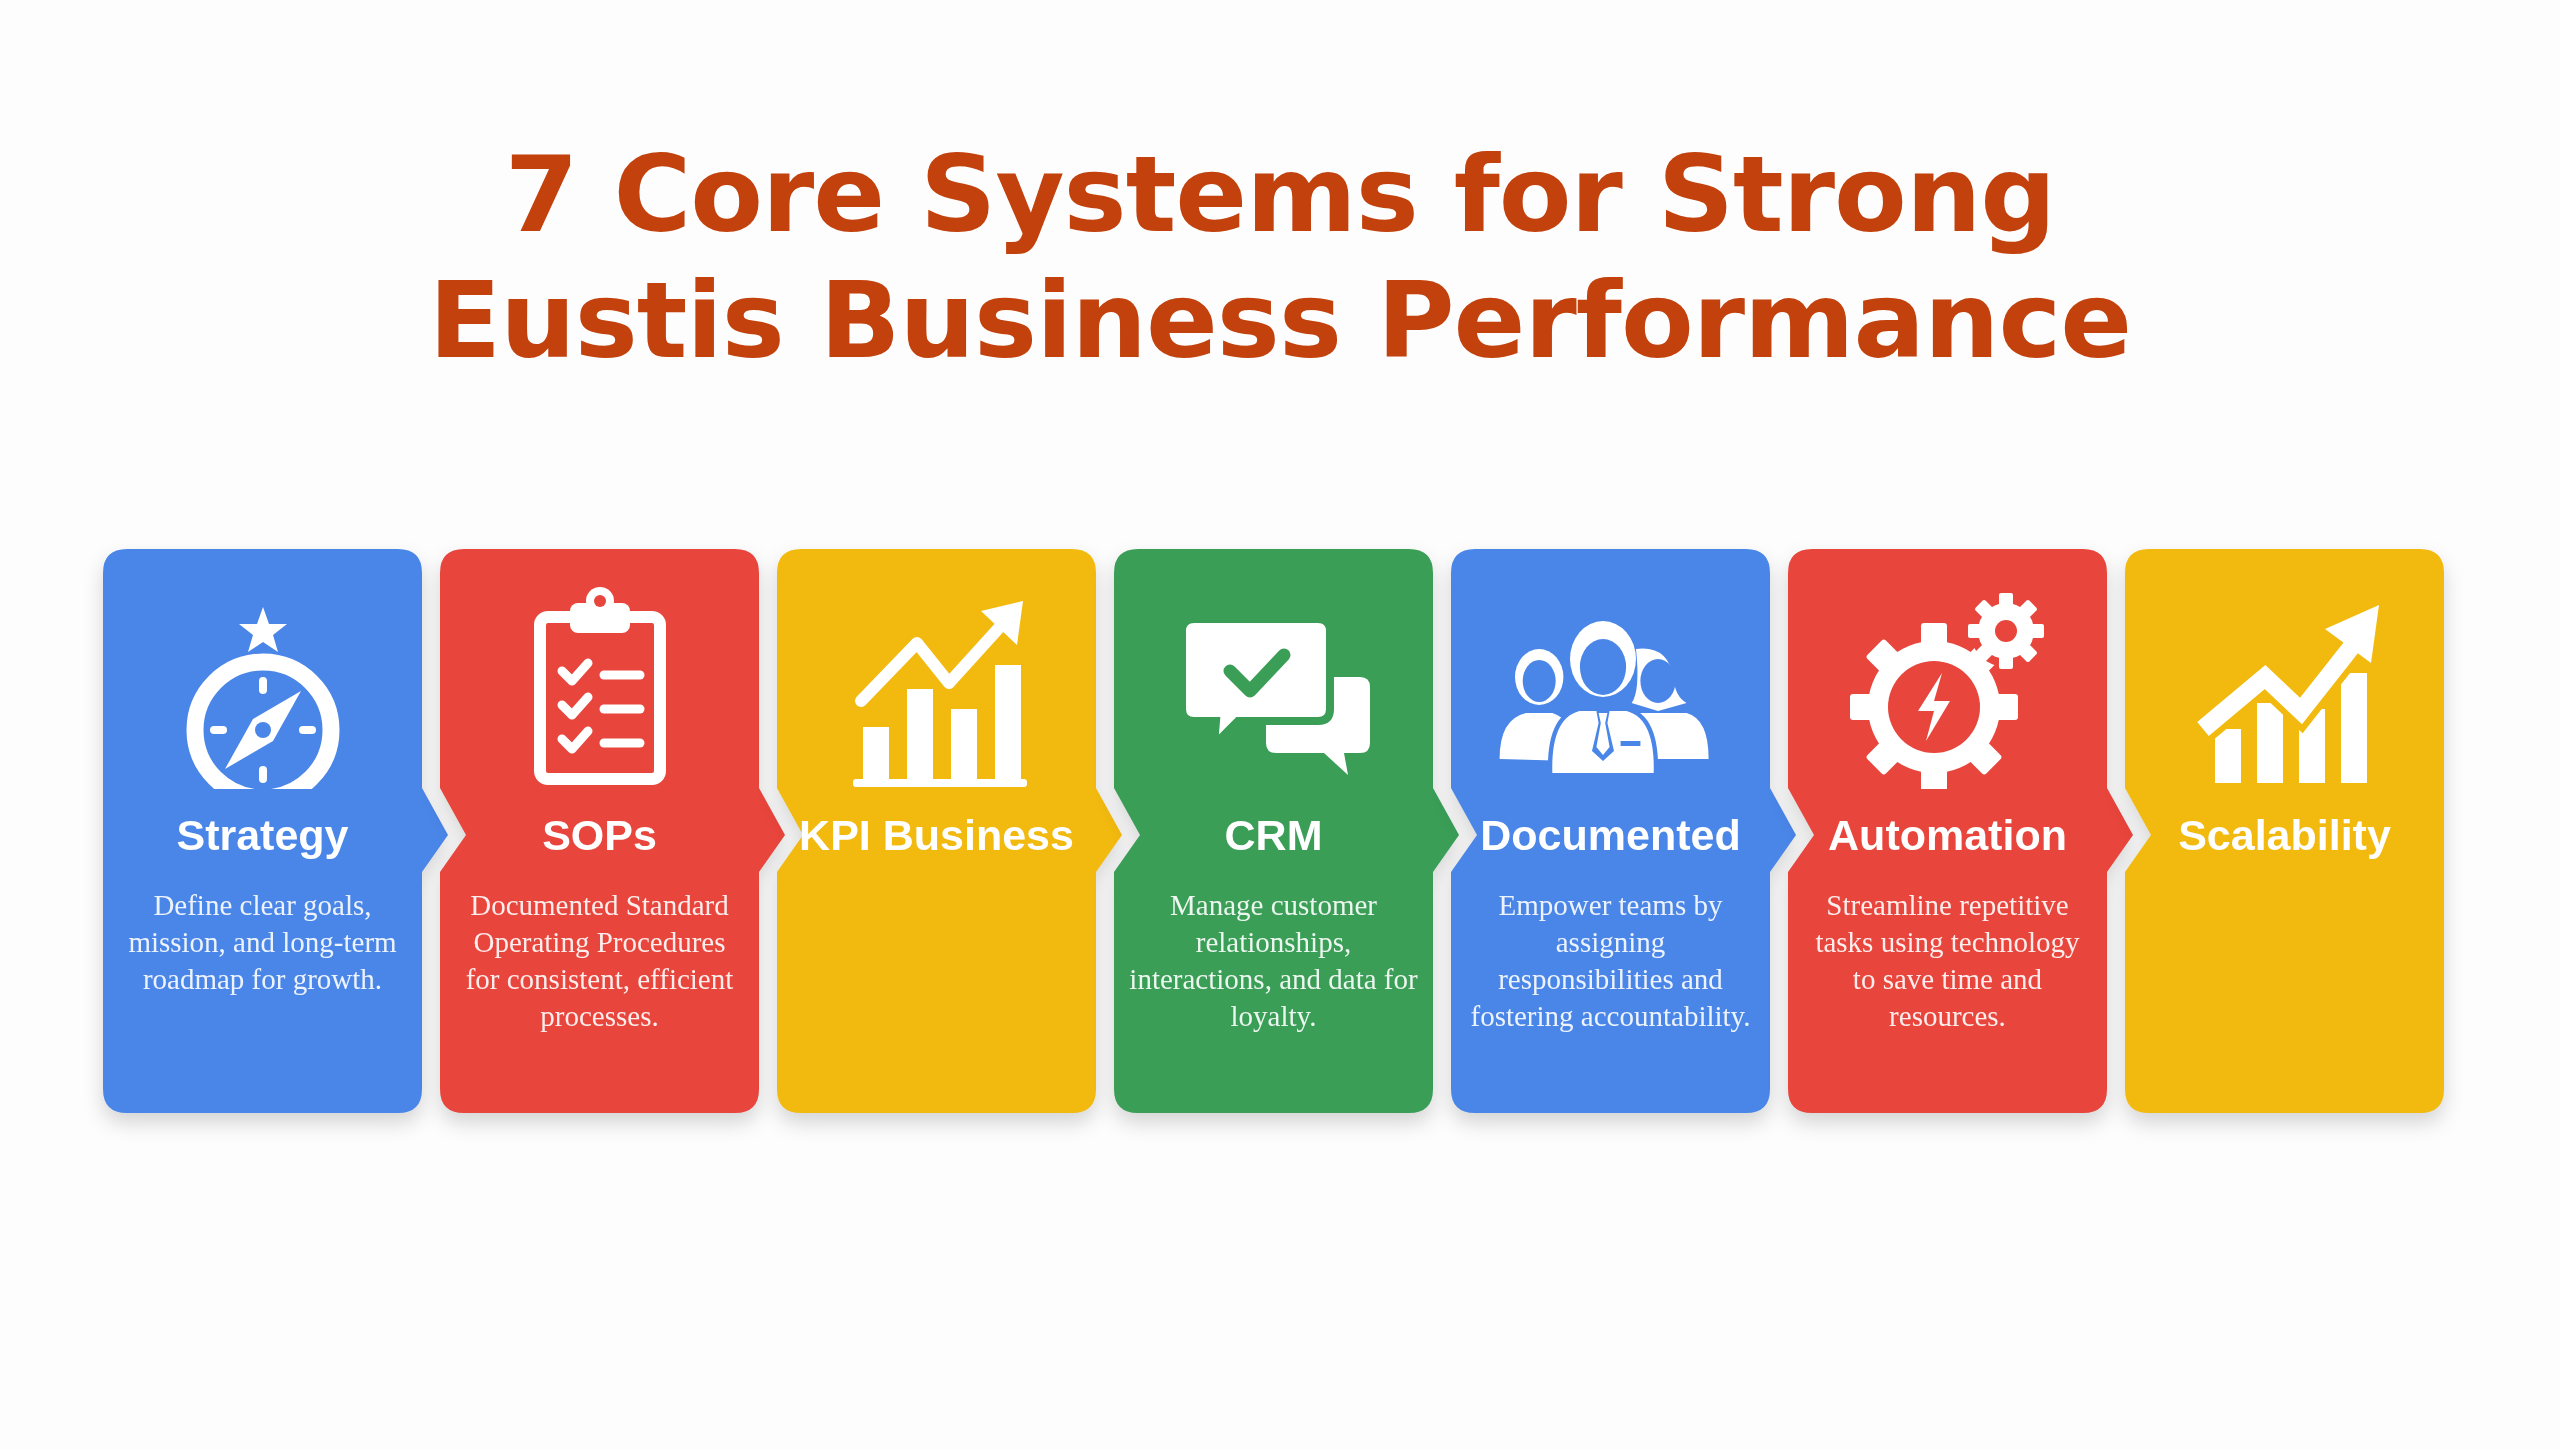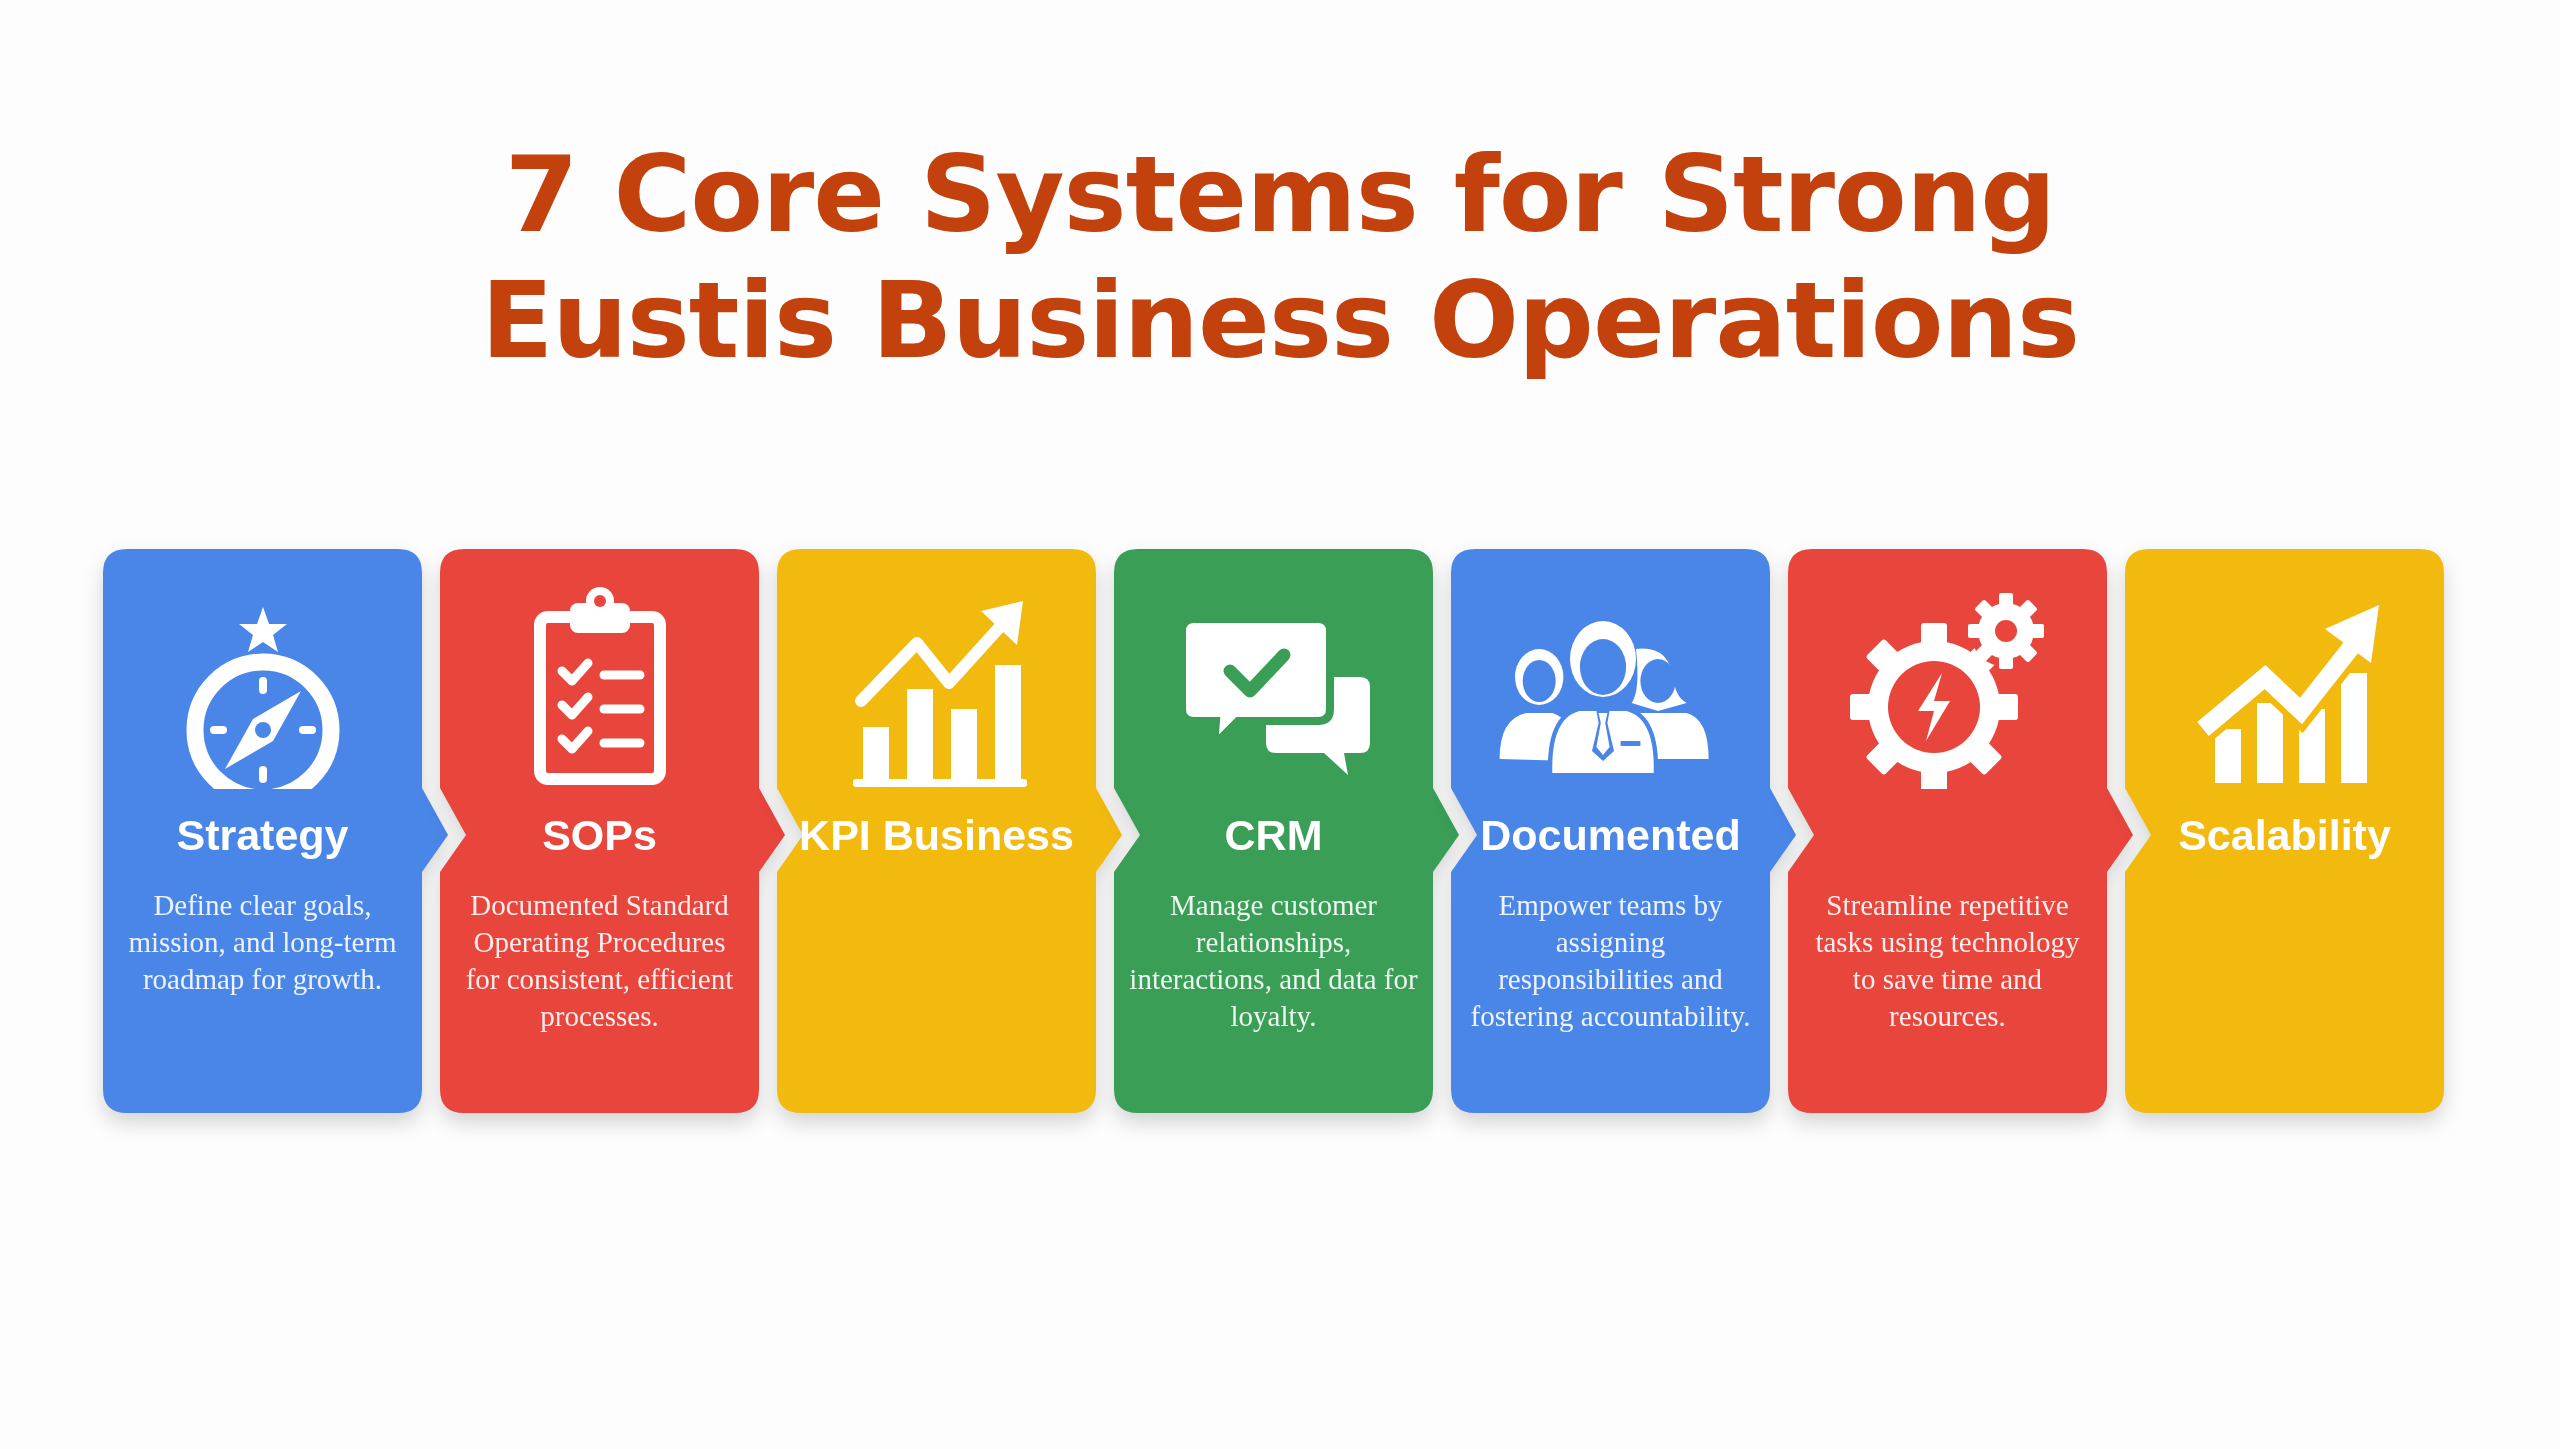--- a/index.html
+++ b/index.html
@@ -37,21 +37,21 @@
     position: absolute; left: 14px; right: 14px; top: 338px;
     text-align: center; color: rgba(255,255,255,0.9);
     font-size: 29px; line-height: 37px; font-family: Liberation Serif, serif;
   }
 </style>
 </head>
 <body>
 
 <div class="title">
   <span>7 Core Systems for Strong</span>
-  <span>Eustis Business Operations</span>
+  <span>Eustis Business Performance</span>
 </div>
 
 <div class="row">
 
   <div class="card" style="left:103px">
     <svg class="card-shape" viewBox="0 0 319 564">
       <path d="M24 0 H295 Q319 0 319 24 V239 L345 286 L319 323 V540 Q319 564 295 564 H24 Q0 564 0 540 V24 Q0 0 24 0 Z" fill="#4a86e8"></path>
     </svg>
     <div class="icon">
       <svg viewBox="0 0 200 210">
@@ -179,20 +179,21 @@
           <rect x="-7" y="-38" width="14" height="16" rx="2" transform="rotate(90)"></rect>
           <rect x="-7" y="-38" width="14" height="16" rx="2" transform="rotate(135)"></rect>
           <rect x="-7" y="-38" width="14" height="16" rx="2" transform="rotate(180)"></rect>
           <rect x="-7" y="-38" width="14" height="16" rx="2" transform="rotate(225)"></rect>
           <rect x="-7" y="-38" width="14" height="16" rx="2" transform="rotate(270)"></rect>
           <rect x="-7" y="-38" width="14" height="16" rx="2" transform="rotate(315)"></rect>
           <circle r="11" fill="#e8453c"></circle>
         </g>
       </svg>
     </div>
+    <div class="card-heading">Automation</div>
     <div class="card-desc">Streamline repetitive tasks using technology to save time and resources.</div>
   </div>
 
   <div class="card" style="left:2125px">
     <svg class="card-shape" viewBox="0 0 319 564">
       <path d="M24 0 H295 Q319 0 319 24 V540 Q319 564 295 564 H24 Q0 564 0 540 V323 L26 286 L0 239 V24 Q0 0 24 0 Z" fill="#f2b90f"></path>
     </svg>
     <div class="icon">
       <svg viewBox="0 0 200 210">
         <rect x="30" y="150" width="26" height="54" fill="#fff"></rect>

